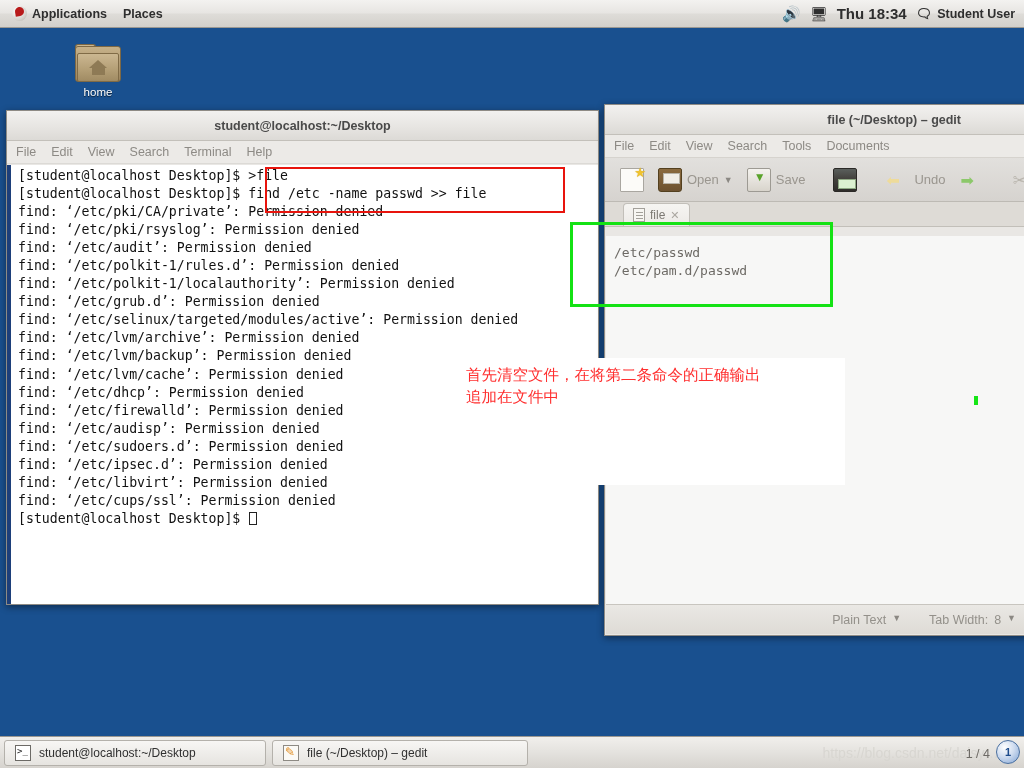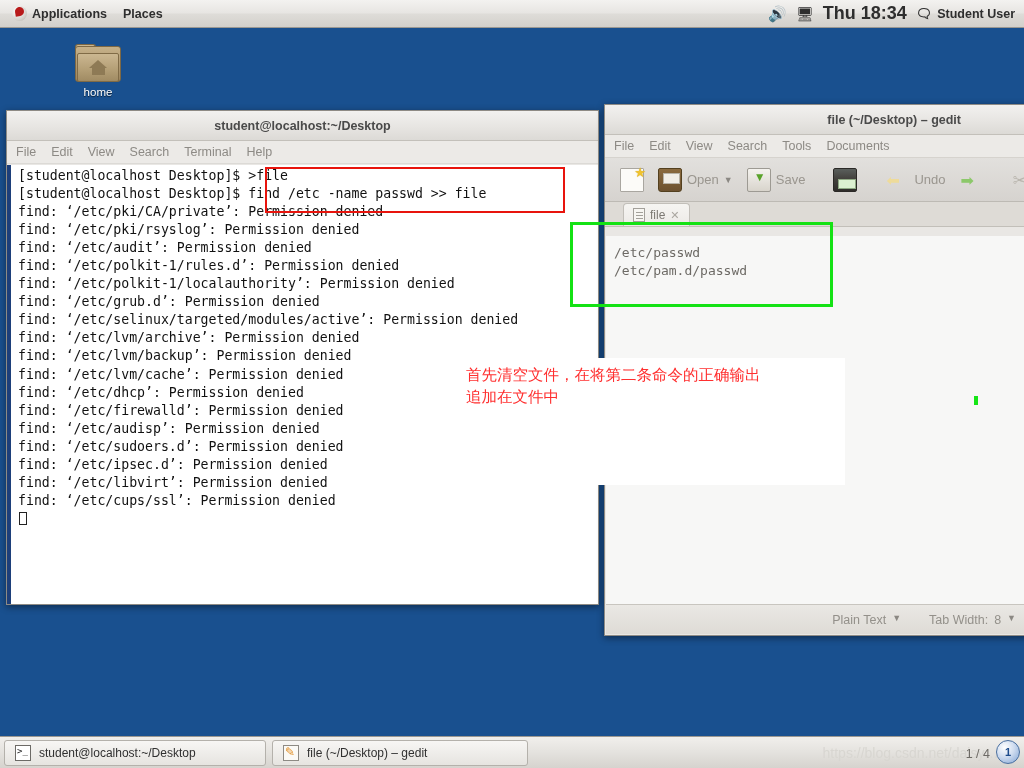--- a/index.html
+++ b/index.html
@@ -32,21 +32,21 @@
   .panel-item {
     display: flex; align-items: center; gap: 5px;
     padding: 3px 7px; border-radius: 2px; font-weight: bold;
     font-size: 12.5px; white-space: nowrap;
   }
   .panel-right {
     margin-left: auto; display: flex; align-items: center;
     gap: 9px; padding-right: 9px;
   }
   .tray-ico { display: inline-block; line-height: 1; }
-  .panel-clock { font-weight: bold; font-size: 18px; }
+  .panel-clock { font-weight: bold; font-size: 15px; }
   .panel-user { display: flex; align-items: center; gap: 5px; font-weight: bold; font-size: 12.5px; }
 
   .fedora-logo {
     width: 15px; height: 15px; border-radius: 50%;
     background: radial-gradient(circle at 35% 32%, #ffffff 0%, #e9e7e3 38%, #cfccc6 70%, #a8a49c 100%);
     position: relative; overflow: hidden;
   }
   .fedora-logo::after {
     content: ""; position: absolute; left: 3px; top: 1px;
     width: 9px; height: 9px;
@@ -383,21 +383,21 @@
 find: ‘/etc/lvm/archive’: Permission denied
 find: ‘/etc/lvm/backup’: Permission denied
 find: ‘/etc/lvm/cache’: Permission denied
 find: ‘/etc/dhcp’: Permission denied
 find: ‘/etc/firewalld’: Permission denied
 find: ‘/etc/audisp’: Permission denied
 find: ‘/etc/sudoers.d’: Permission denied
 find: ‘/etc/ipsec.d’: Permission denied
 find: ‘/etc/libvirt’: Permission denied
 find: ‘/etc/cups/ssl’: Permission denied
-</span><span class="cursor-block"></span></div>
+</span><span id="term-prompt">[student@localhost Desktop]$ </span><span class="cursor-block"></span></div>
 </div>
 
 <div class="window" id="gedit">
   <div class="titlebar">
     <span>file (~/Desktop) – gedit</span>
   </div>
   <div class="menubar">
     <span>File</span>
     <span>Edit</span>
     <span>View</span>

